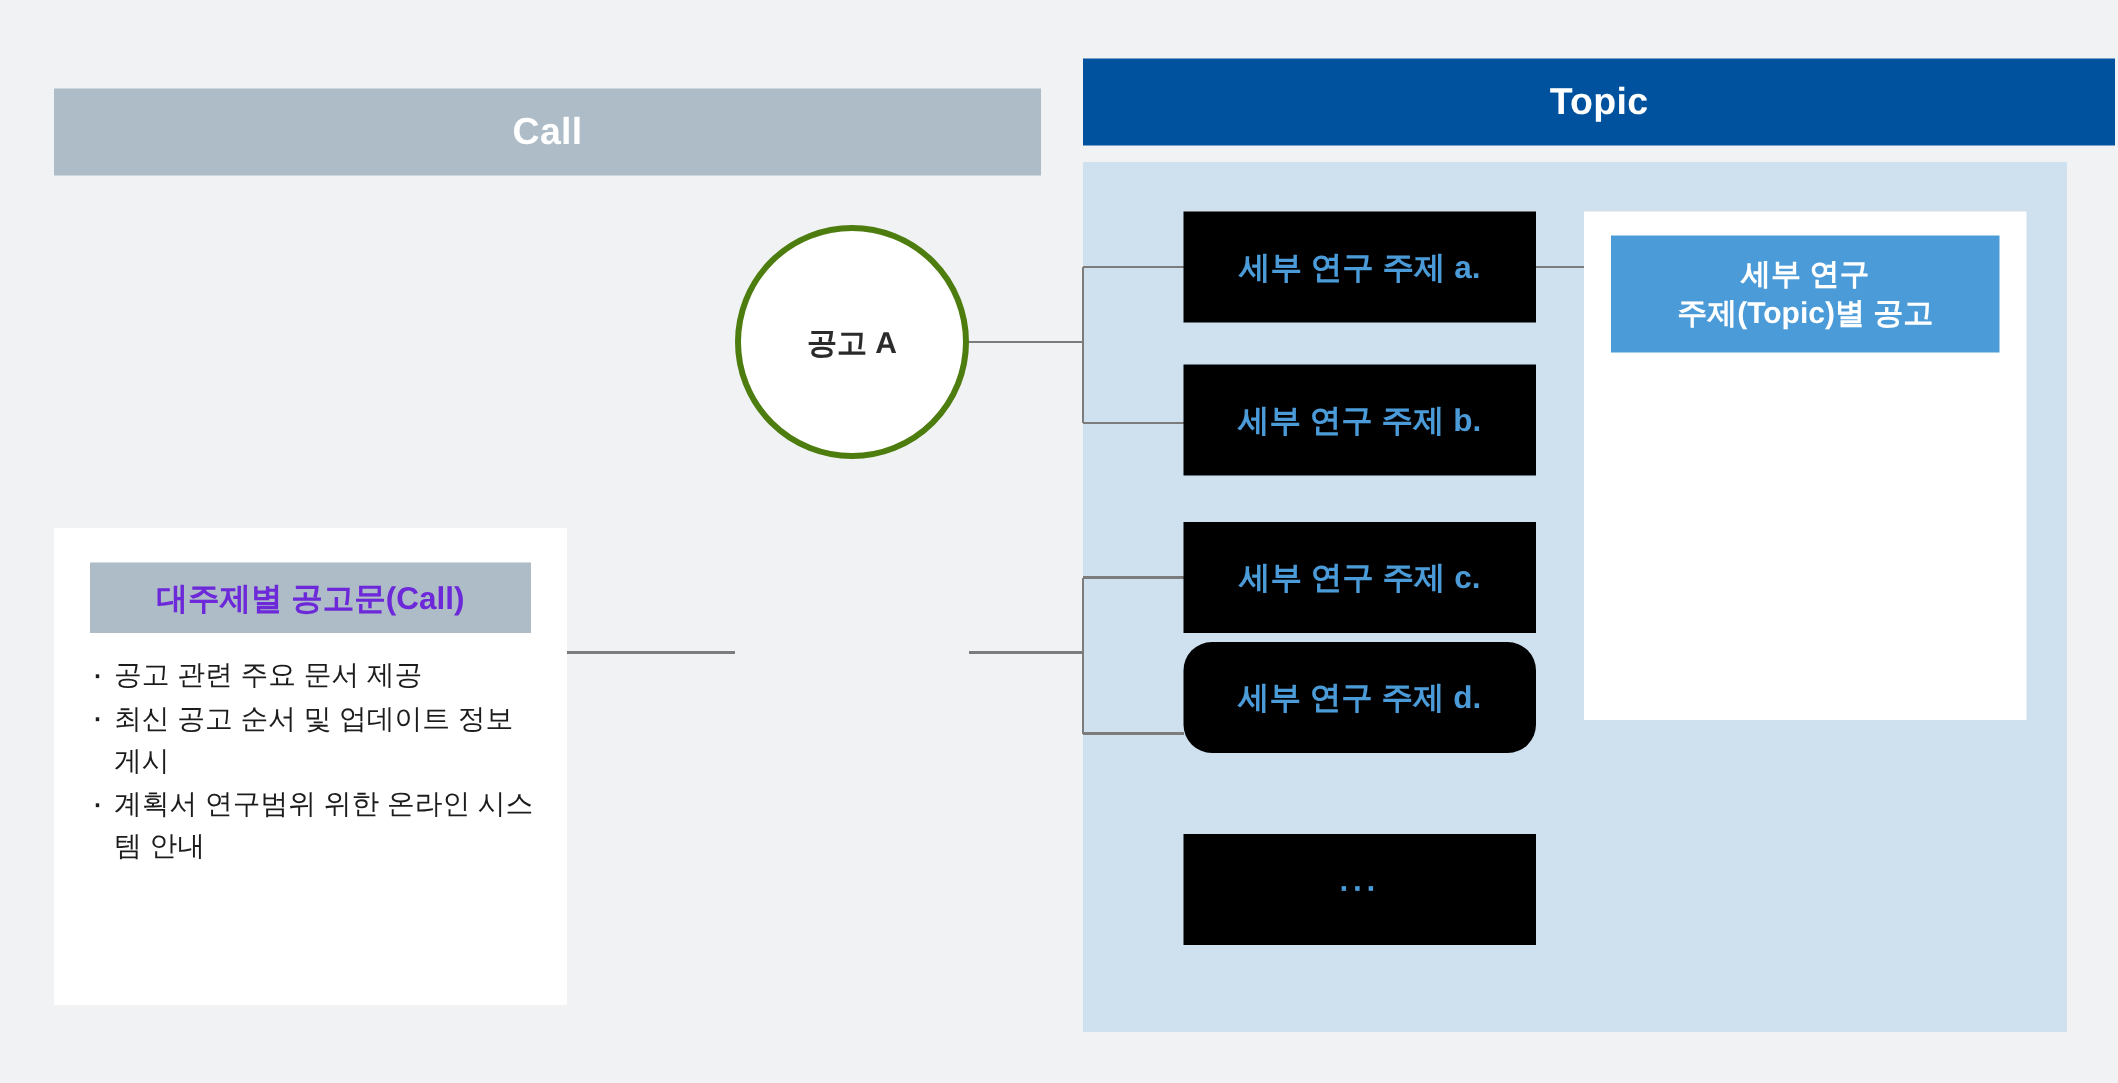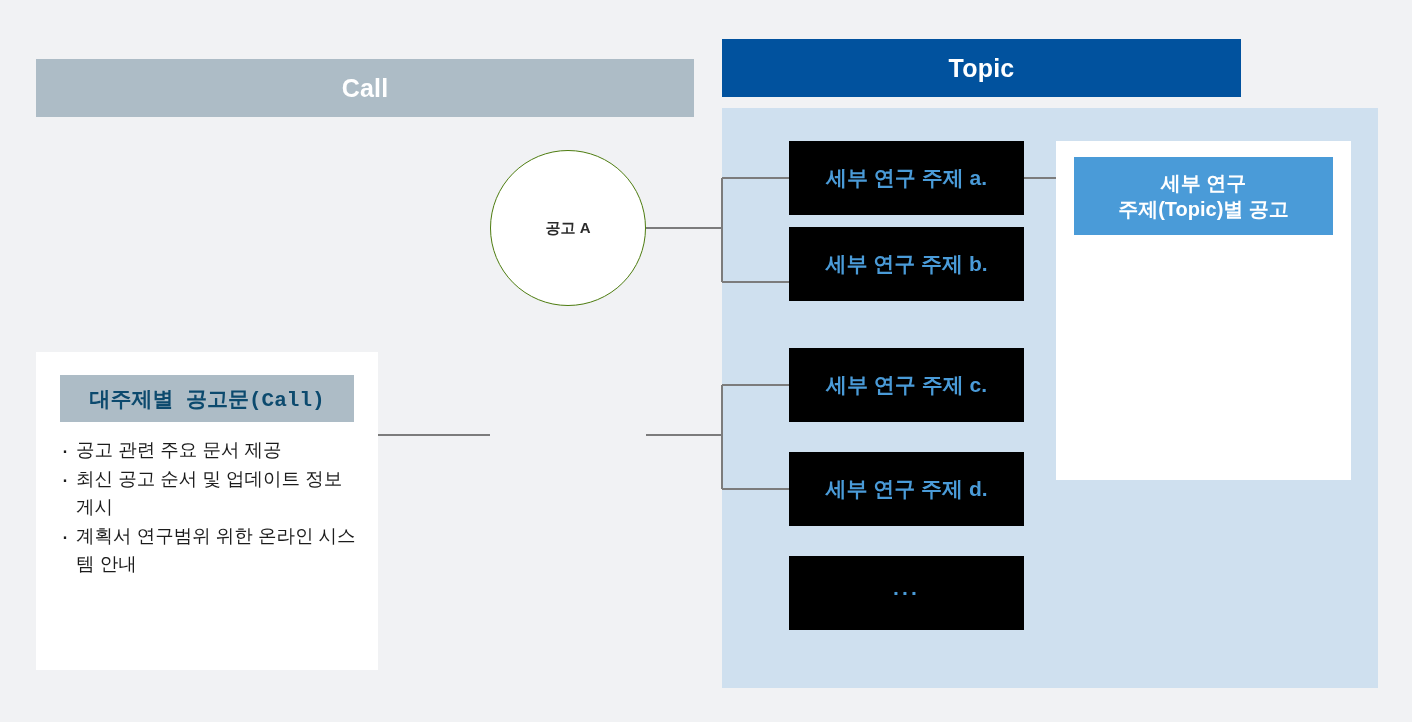--- a/index.html
+++ b/index.html
@@ -14,54 +14,54 @@
   
   .col-header{
     position:absolute;
     display:flex;align-items:center;justify-content:center;
     color:#ffffff;
     font-size:25px;
     font-weight:700;
     letter-spacing:.2px;
   }
   #call-header{left:36px;top:39px;width:658px;height:58px;background:#adbcc6;margin-top:20px;}
-  #topic-header{left:722px;top:39px;width:519px;height:58px;background:#01529e;}
+  #topic-header{left:722px;top:39px;width:688px;height:58px;background:#01529e;}
 
   
   #topic-panel{
     position:absolute;left:722px;top:108px;width:656px;height:580px;
     background:#cfe0ef;
   }
 
   
   .node-circle{
     position:absolute;
     width:156px;height:156px;border-radius:50%;
     background:#ffffff;
-    border:1px solid #4d7c0f;
+    border:4px solid #4d7c0f;
     box-sizing:border-box;
     display:flex;align-items:center;justify-content:center;
-    font-size:15px;font-weight:700;color:#2b2b2b;
+    font-size:20px;font-weight:700;color:#2b2b2b;
   }
   #circle-a{left:490px;top:150px;}
   #circle-b{left:490px;top:357px;}
 
   
   #call-card{
     position:absolute;left:36px;top:352px;width:342px;height:318px;
     background:#ffffff;
     box-sizing:border-box;
   }
   #call-card-title{
     margin:23px 24px 0 24px;
     height:47px;
     background:#adbcc6;
-    color:#0c4a6e;
+    color:#6d28d9;
     font-size:21px;font-weight:700;
-    display:flex;align-items:center;justify-content:center;font-family:Liberation Mono, monospace;
+    display:flex;align-items:center;justify-content:center;
   }
   .bullet-list{
     list-style:none;
     margin:14px 0 0 0;
     padding:0 20px 0 24px;
   }
   .bullet-list li{
     position:relative;
     padding-left:16px;
     font-size:18.5px;
@@ -78,23 +78,23 @@
   
   .topic-card{
     position:absolute;
     left:789px;width:235px;height:74px;
     background:#000000;
     display:flex;align-items:center;justify-content:center;
     color:#4a9bd8;
     font-size:21px;font-weight:700;
   }
   #topic-card-0{top:141px;}
-  #topic-card-1{top:227px;align-items:center;}
+  #topic-card-1{top:243px;align-items:center;}
   #topic-card-2{top:348px;}
-  #topic-card-3{top:452px;}
+  #topic-card-3{top:428px;border-radius:19px;}
   #topic-card-4{top:556px;color:#4a9bd8;font-size:21px;letter-spacing:2px;}
 
   
   #topic-detail{
     position:absolute;left:1056px;top:141px;width:295px;height:339px;
     background:#ffffff;box-sizing:border-box;
   }
   #topic-detail-title{
     margin:16px 18px 0 18px;
     height:78px;

